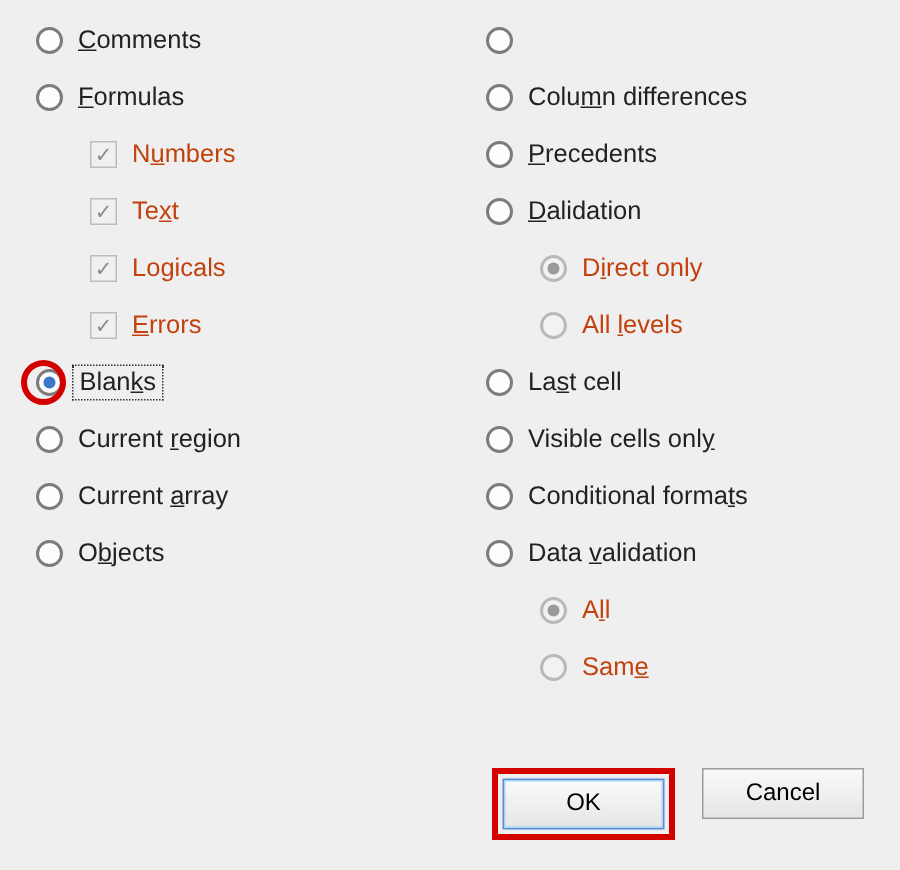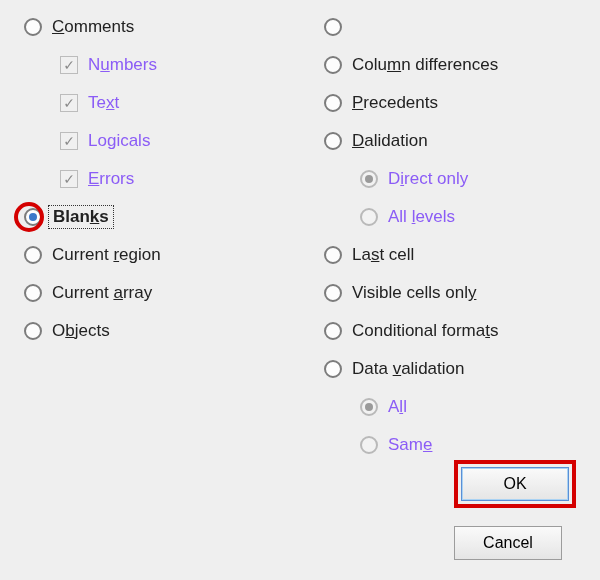--- a/index.html
+++ b/index.html
@@ -84,49 +84,47 @@
     color: #8a8a8a;
   }
   .check.disabled {
     border-color: #bcbcbc;
     background: #f0f0f0;
   }
   .label {
     white-space: nowrap;
   }
   .label.disabled {
-    color: #8b5cf6;
+    color: #c2410c;
   }
   .u {
     text-decoration: underline;
   }
   .focus-rect {
     border: 1px dotted #333;
     padding: 1px 4px;
     margin-left: -4px;
-    font-weight: bold;
   }
   .highlight-circle {
     position: absolute;
     left: -6px;
     top: 2px;
     width: 30px;
     height: 30px;
     border: 4px solid #d40000;
     border-radius: 50%;
     box-sizing: border-box;
     pointer-events: none;
   }
   .button-row {
     position: absolute;
     right: 24px;
     bottom: 20px;
     display: flex;
     gap: 18px;
-    flex-direction: column;
   }
   .btn {
     width: 108px;
     height: 34px;
     border: 1px solid #9c9c9c;
     background: linear-gradient(#fafafa, #e5e5e5);
     font-family: inherit;
     font-size: 16px;
     cursor: default;
     box-sizing: border-box;
@@ -149,20 +147,24 @@
   <div class="columns">
 
     <div class="col">
 
       <div class="opt">
         <span class="radio"></span>
         <span class="label"><span></span><span class="u">C</span><span>omments</span></span>
       </div>
 
 
+      <div class="opt">
+        <span class="radio"></span>
+        <span class="label"><span></span><span class="u">F</span><span>ormulas</span></span>
+      </div>
 
       <div class="opt sub">
         <span class="check disabled">✓</span>
         <span class="label disabled"><span>N</span><span class="u">u</span><span>mbers</span></span>
       </div>
 
       <div class="opt sub">
         <span class="check disabled">✓</span>
         <span class="label disabled"><span>Te</span><span class="u">x</span><span>t</span></span>
       </div>

